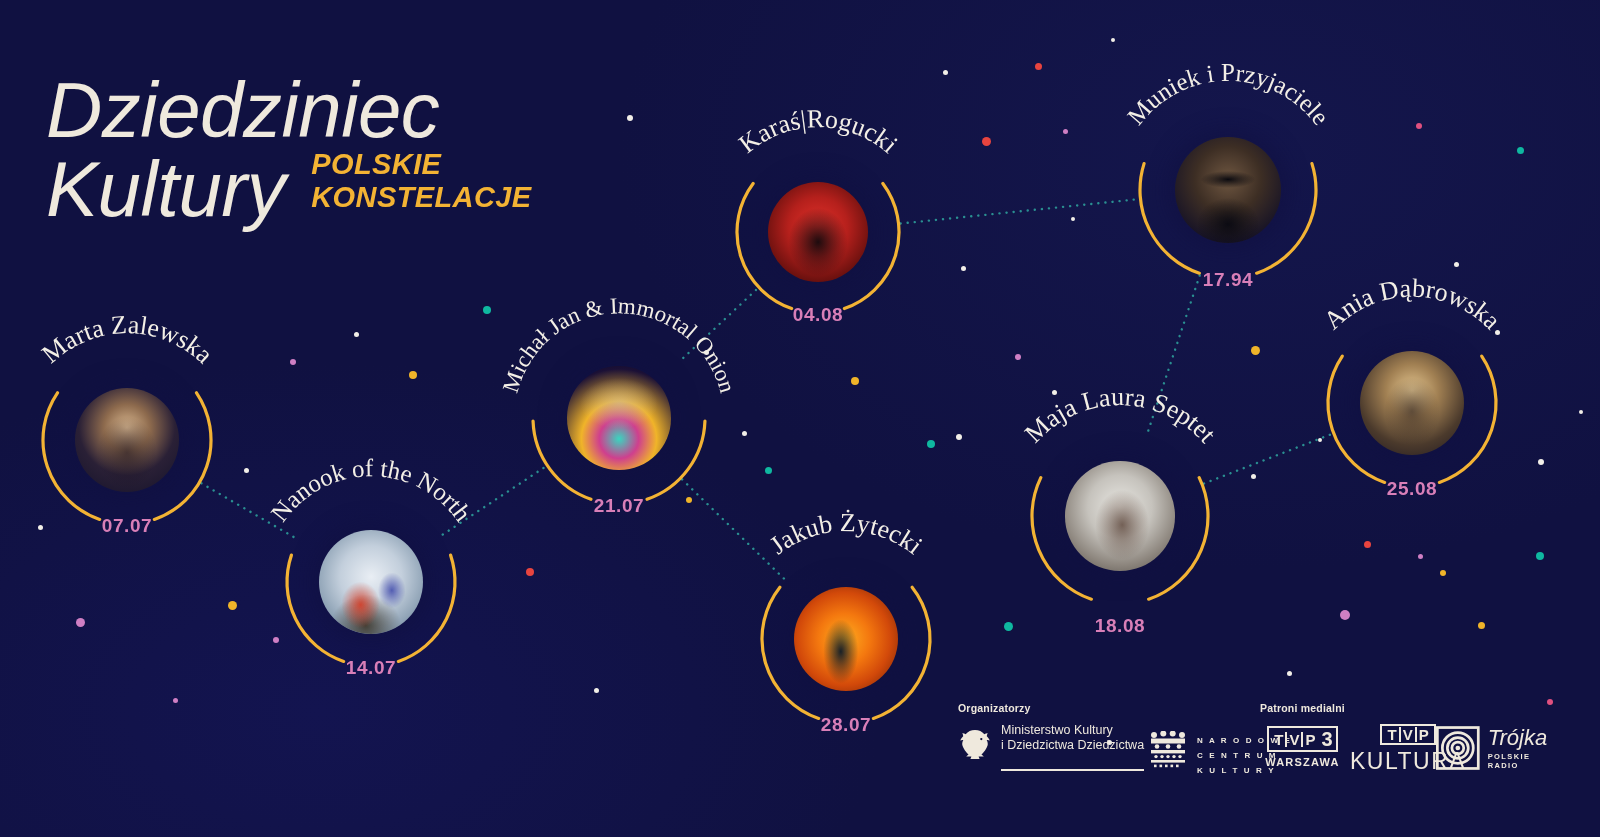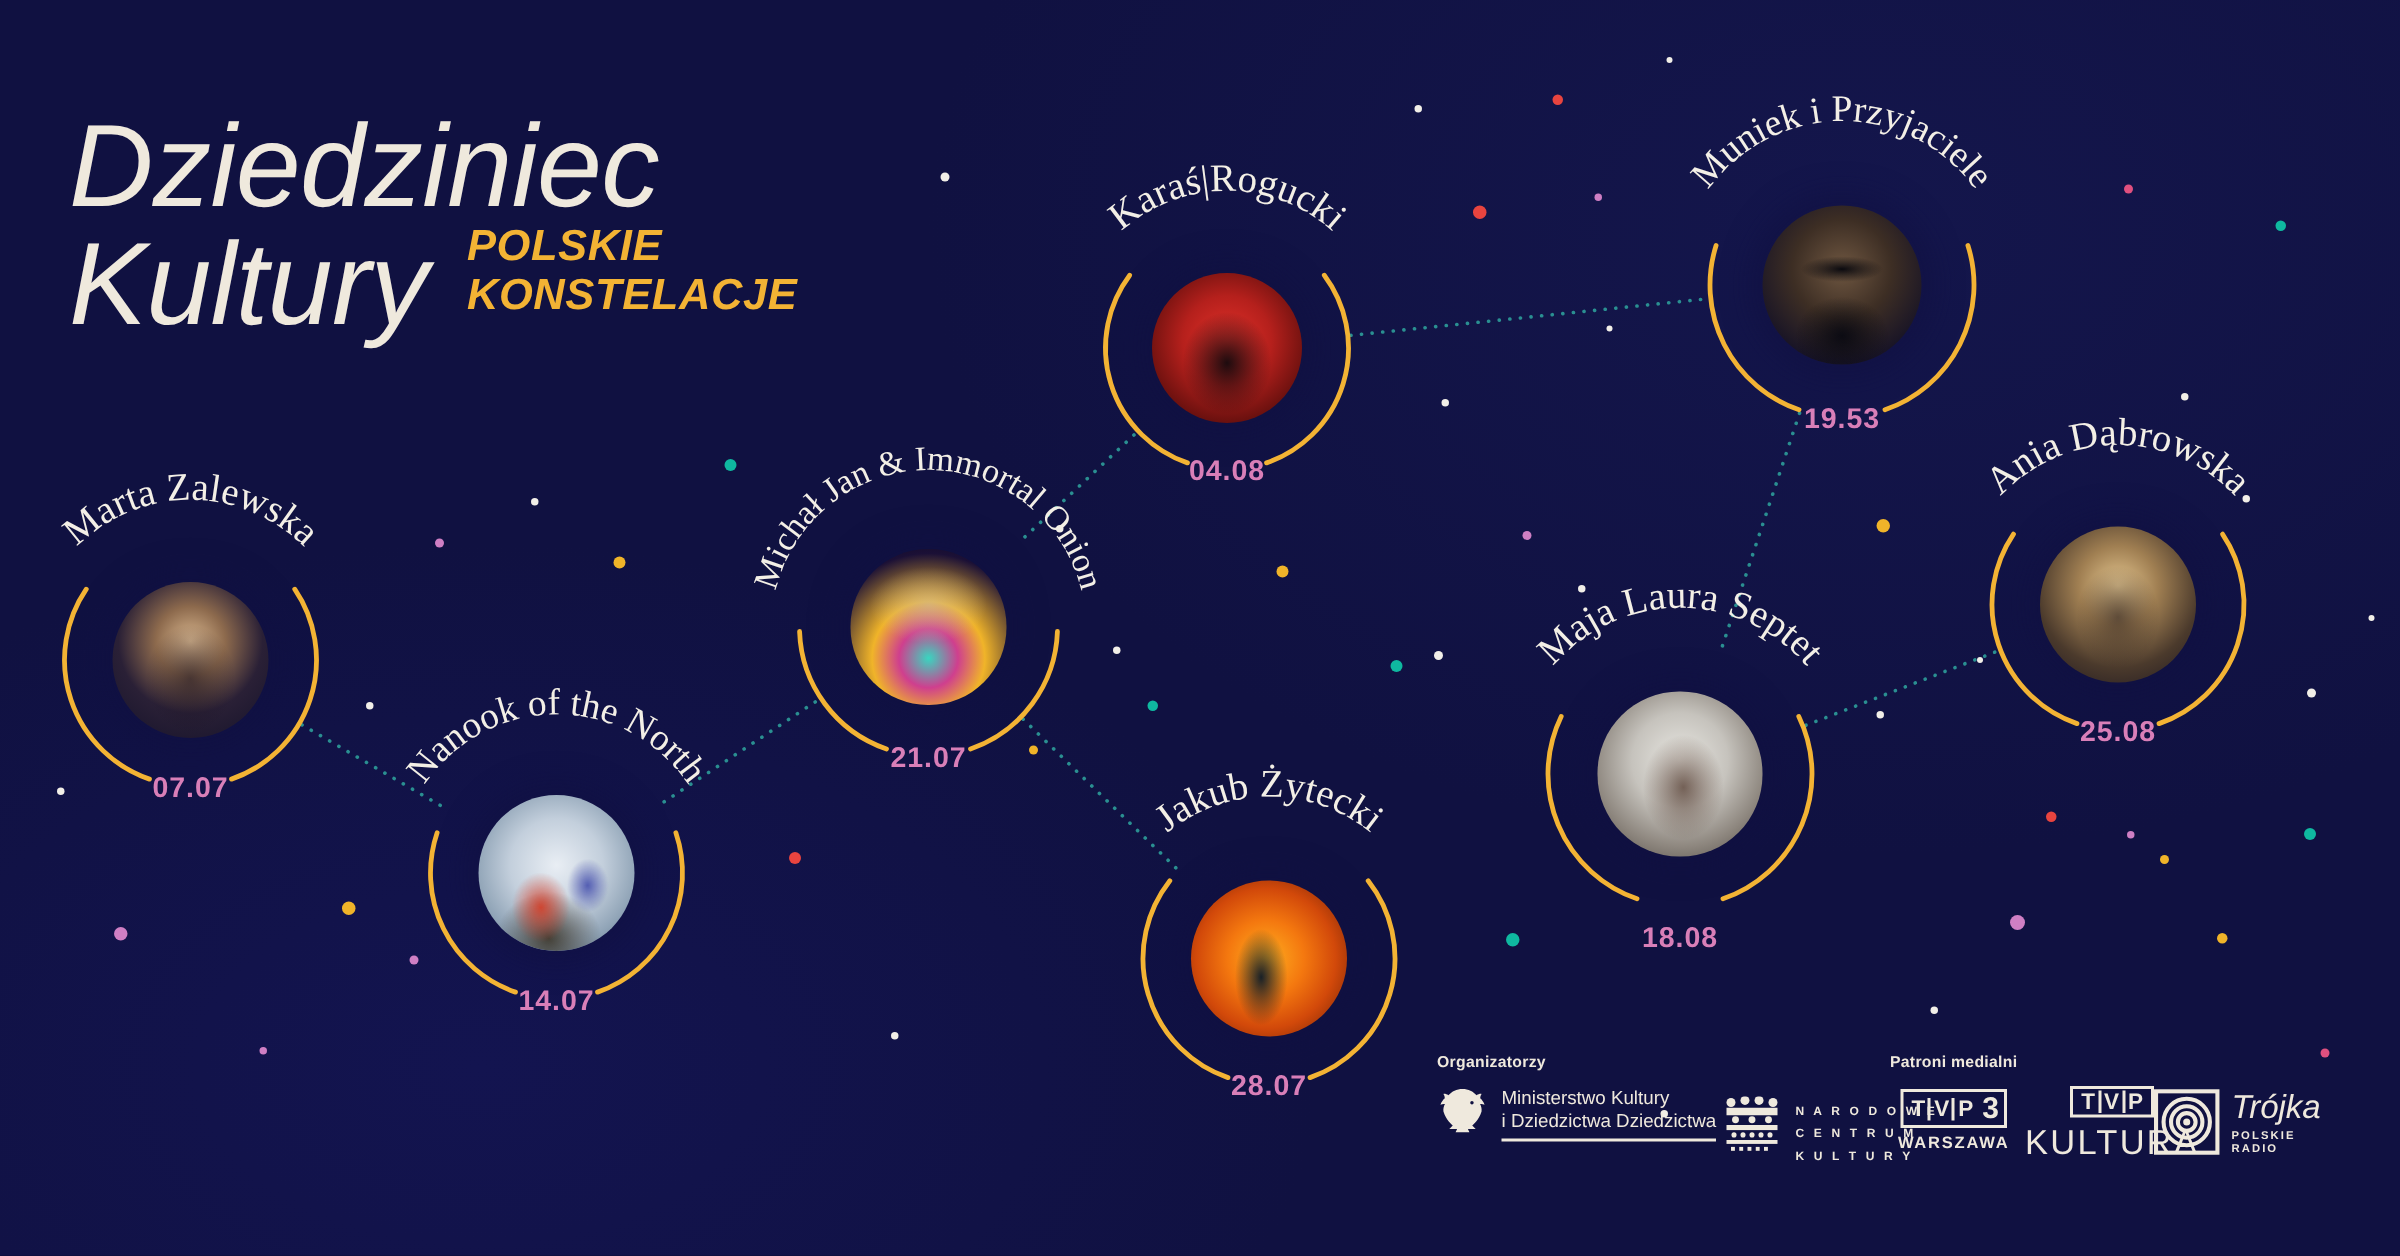--- a/index.html
+++ b/index.html
@@ -38,21 +38,21 @@
   
   #footer{position:absolute;left:45px;top:697px;}
   .foot-line{color:#d97fb8;font-size:25px;line-height:1.42;white-space:nowrap;font-weight:500;}
   .free{color:#f3c73c;font-weight:bold;margin-left:12px;}
 
   
   #credits{position:absolute;left:958px;top:702px;width:600px;height:80px;color:#efe9dd;}
   .cred-head{font-size:10.5px;font-weight:bold;letter-spacing:.2px;}
   .cred-group{position:absolute;}
   .logo-row{display:flex;align-items:center;gap:9px;margin-top:9px;}
-  .mk-text{font-size:12.5px;line-height:1.18;color:#efe9dd;border-bottom:2px solid #efe9dd;padding-bottom:4px;}
+  .mk-text{font-size:12.5px;line-height:1.18;color:#efe9dd;border-bottom:2px solid #efe9dd;padding-bottom:16px;}
   .nck-text{font-size:8px;font-weight:bold;letter-spacing:2.1px;line-height:1.85;color:#efe9dd;margin-top:12px;}
   .tvp3-box{border:2.5px solid #efe9dd;padding:1px 3px;display:flex;align-items:center;}
   .tvp-letters{display:flex;}
   .tvp-letters span{border-right:2px solid #efe9dd;padding:0 2px;font-size:15px;font-weight:bold;line-height:1;}
   .tvp-letters span:last-child{border-right:none;}
   .big3{font-size:20px;font-weight:bold;margin-left:4px;line-height:1;}
   .warszawa{font-size:11px;font-weight:bold;letter-spacing:1.2px;text-align:center;margin-top:4px;}
   .kultura{font-size:23px;letter-spacing:1.5px;font-weight:normal;margin-top:3px;text-align:left;}
   .trojka-word{font-style:italic;font-size:22px;font-weight:normal;line-height:1;}
   .trojka-sub{font-size:7.5px;letter-spacing:1.4px;font-weight:bold;margin-top:3px;}
@@ -213,21 +213,21 @@
           <div class="inner" style="background: radial-gradient(32% 10% at 50% 40%, rgba(8, 8, 14, 0.98) 0%, rgba(8, 8, 14, 0) 80%), radial-gradient(40% 34% at 50% 82%, rgba(10, 10, 18, 0.95) 0%, rgba(10, 10, 18, 0) 72%);"></div>
         </div>
         <svg width="316" height="316" viewBox="0 0 316 316">
           <defs>
             <path id="namepath-5" d="M 58.54 112.79 A 109.25 109.25 0 0 1 257.46 112.79" fill="none"></path>
           </defs>
           <path d="M 241.95 131.62 A 88 88 0 0 1 186.65 241.21" stroke="#f3b334" stroke-width="3.2" stroke-linecap="round" fill="none"></path>
           <path d="M 129.35 241.21 A 88 88 0 0 1 74.05 131.62" stroke="#f3b334" stroke-width="3.2" stroke-linecap="round" fill="none"></path>
           <text class="arcname" font-size="25"><textPath xlink:href="#namepath-5" startOffset="50%" text-anchor="middle">Muniek i Przyjaciele</textPath></text>
         </svg>
-        <div class="date" style="left: 58px; top: 237px;">19.53</div>
+        <div class="date" style="left: 58px; top: 237px;">17.94</div>
       </div>
       <div class="node" style="left: 962px; top: 358px; width: 316px; height: 316px;">
         <div class="photo" style="left: 103.44px; top: 103.44px; width: 109.12px; height: 109.12px; background: radial-gradient(circle at 50% 42%, rgb(232, 231, 226) 0%, rgb(198, 195, 189) 38%, rgb(142, 135, 127) 68%, rgb(75, 69, 63) 100%);">
           <div class="inner" style="background: radial-gradient(34% 44% at 52% 58%, rgba(74, 48, 36, 0.7) 0%, rgba(74, 48, 36, 0) 72%);"></div>
         </div>
         <svg width="316" height="316" viewBox="0 0 316 316">
           <defs>
             <path id="namepath-6" d="M 64.93 97.88 A 110.8 110.8 0 0 1 251.07 97.88" fill="none"></path>
           </defs>
           <path d="M 237.19 119.62 A 88 88 0 0 1 186.65 241.21" stroke="#f3b334" stroke-width="3.2" stroke-linecap="round" fill="none"></path>

